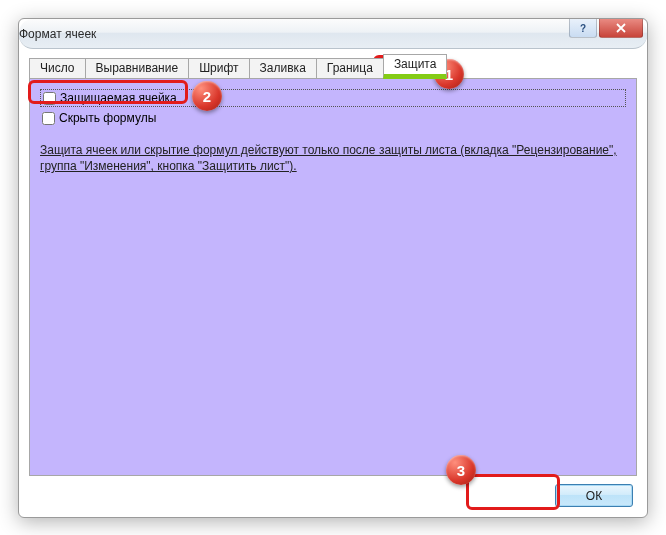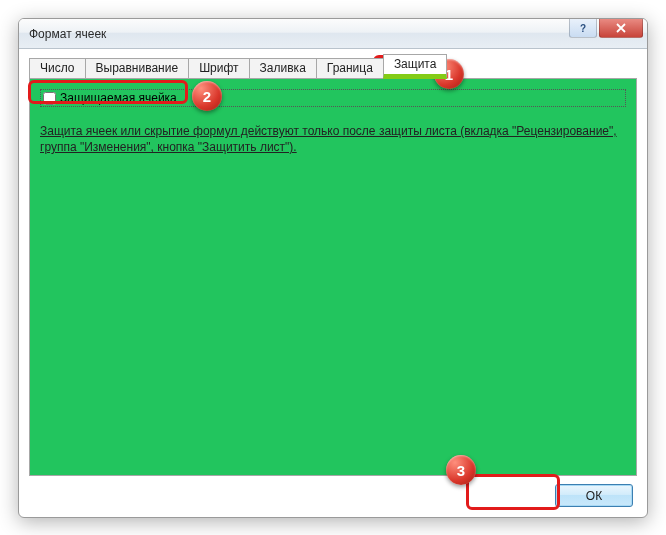--- a/index.html
+++ b/index.html
@@ -25,22 +25,23 @@
     display: flex;
     flex-direction: column;
     overflow: hidden;
   }
   .titlebar {
     height: 30px;
     background: linear-gradient(to bottom, #fcfcfc 0%, #eef2f6 45%, #dfe7ef 50%, #e8eef4 100%);
     border-bottom: 1px solid #b9c3cc;
     display: flex;
     align-items: center;
-    padding-left: 10px;
-    position: relative;
+    padding-left: 0;
+    position: relative;
+    border-radius: 14px;
   }
   .titlebar .title {
     color: #2b2b2b;
     font-size: 12px;
   }
   .win-controls {
     position: absolute;
     right: 4px;
     top: 0;
     display: flex;
@@ -97,21 +98,21 @@
     position: relative;
   }
   .tab.active {
     background: #fff;
     border-bottom: 5px solid #84cc16;
     z-index: 3;
   }
   .tab-panel {
     flex: 1;
     border: 1px solid #a7a7a7;
-    background: #22c55e;
+    background: #c4b5fd;
     padding: 10px 10px;
     position: relative;
   }
   .check-row {
     display: flex;
     align-items: center;
     gap: 4px;
     margin-bottom: 3px;
     padding: 1px 2px;
   }
@@ -205,20 +206,24 @@
       <div class="tab"><span>Заливка</span></div>
       <div class="tab"><span>Граница</span></div>
       <div class="tab active"><span>Защита</span></div>
     </div>
 
     <div class="tab-panel">
       <label class="check-row sel">
         <input type="checkbox" style="">
         <span>Защищаемая ячейка</span>
       </label>
+      <label class="check-row">
+        <input type="checkbox" style="">
+        <span>Скрыть формулы</span>
+      </label>
       <div class="hint">Защита ячеек или скрытие формул действуют только после защиты листа (вкладка "Рецензирование", группа "Изменения", кнопка "Защитить лист").</div>
     </div>
 
     <div class="button-row">
       <div class="btn default">
         <span>ОК</span>
       </div>
     </div>
 
   </div>

